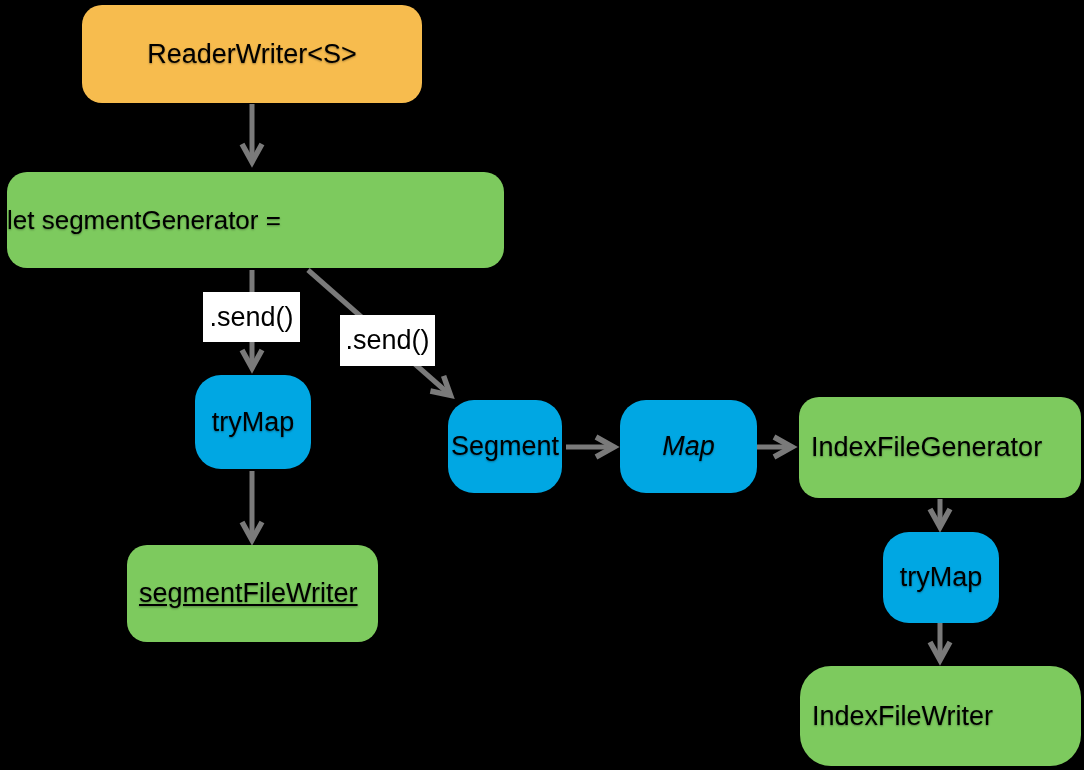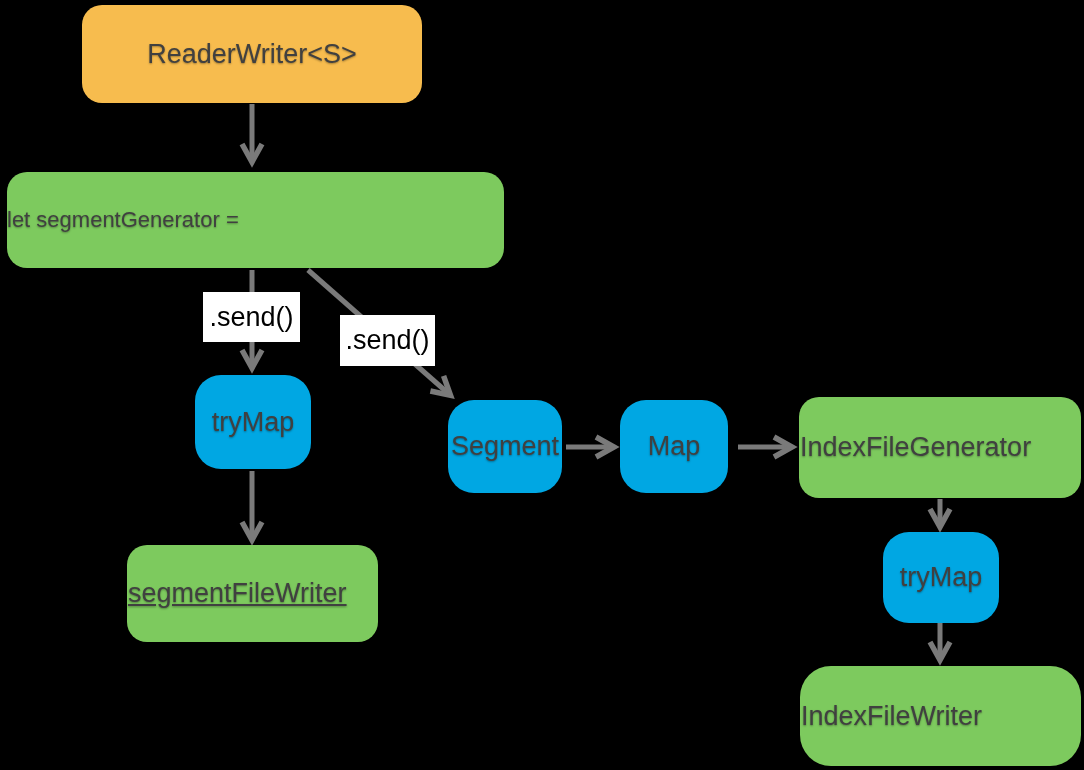--- a/index.html
+++ b/index.html
@@ -13,32 +13,32 @@
   }
   #edges {
     position: absolute;
     left: 0; top: 0;
     width: 1084px; height: 770px;
   }
   .node {
     position: absolute;
     display: flex;
     align-items: center;
-    color: #404040;
+    color: #000000;
     font-size: 27px;
     text-shadow: 0 1px 2px rgba(0,0,0,0.35);
     box-sizing: border-box;
     line-height: 1.2;
   }
   .node.center { justify-content: center; text-align: center; }
-  .node.left   { justify-content: flex-start; text-align: left; padding-left: 1px; padding-right: 10px; }
+  .node.left   { justify-content: flex-start; text-align: left; padding-left: 12px; padding-right: 10px; }
   .orange { background: #F7BC4E; border-radius: 20px; }
   .green  { background: #7DCA5E; border-radius: 20px; }
   .blue   { background: #00A7E3; border-radius: 26px; }
-  .code-box { flex-direction: column; align-items: flex-start; justify-content: center; font-size: 22px; line-height: 1.42; }
+  .code-box { flex-direction: column; align-items: flex-start; justify-content: center; font-size: 26px; line-height: 1.42; }
   .edge-label {
     position: absolute;
     background: #FFFFFF;
     color: #000000;
     display: flex;
     align-items: center;
     justify-content: center;
     font-size: 27px;
     box-sizing: border-box;
   }
@@ -85,21 +85,21 @@
   </div>
 
   <div class="node green left" style="left:127px; top:545px; width:251px; height:97px;text-decoration:underline;">
     <span>segmentFileWriter</span>
   </div>
 
   <div class="node blue center" style="left:448px; top:400px; width:114px; height:93px;">
     <span>Segment</span>
   </div>
 
-  <div class="node blue center" style="left:620px; top:400px; width:108px; height:93px;">
+  <div class="node blue center" style="left:620px; top:400px; width:137px; height:93px;font-style:italic;">
     <span>Map</span>
   </div>
 
   <div class="node green left" style="left:799px; top:397px; width:282px; height:101px;">
     <span>IndexFileGenerator</span>
   </div>
 
   <div class="node blue center" style="left:883px; top:532px; width:116px; height:91px;">
     <span>tryMap</span>
   </div>

